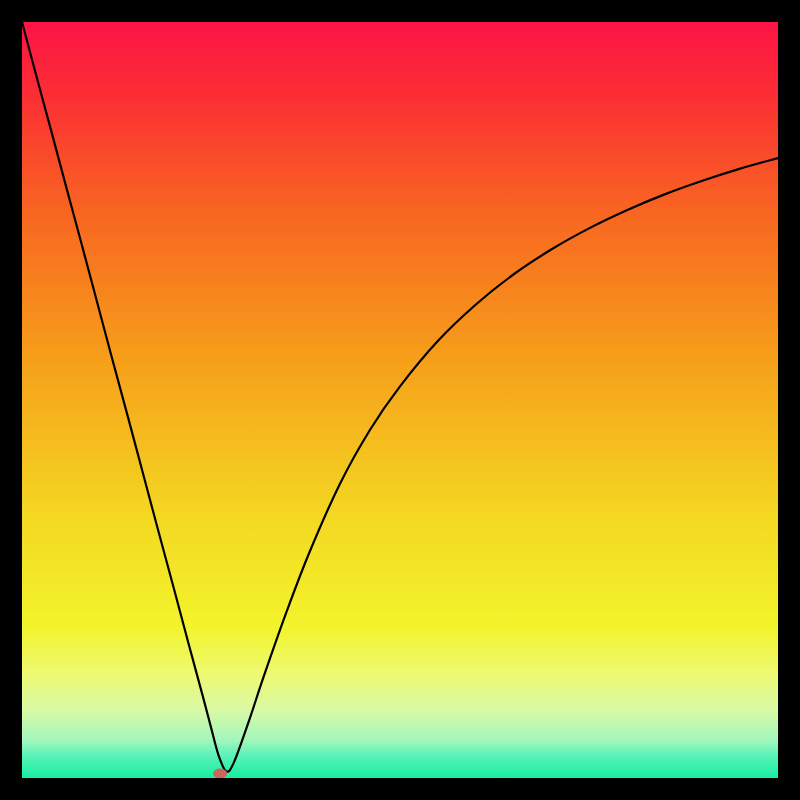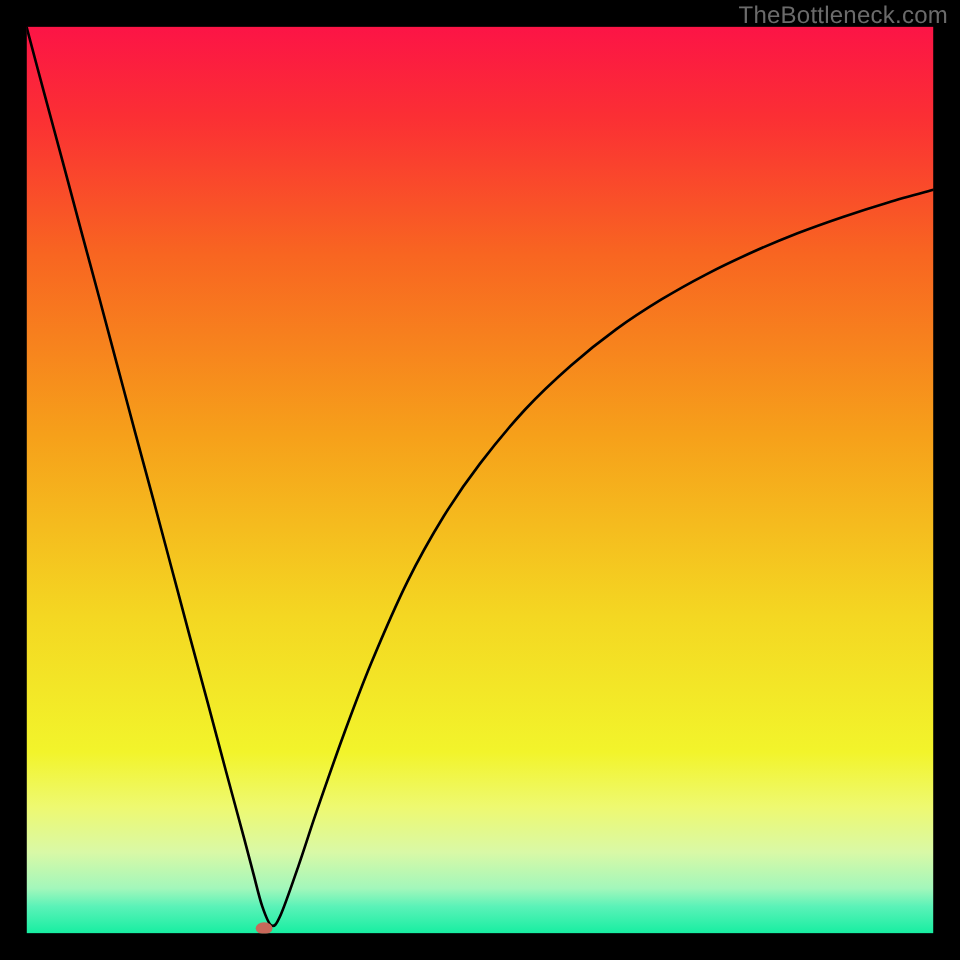--- a/index.html
+++ b/index.html
@@ -71,14 +71,13 @@
       </defs>
       <rect x="0" y="0" width="756" height="756" fill="url(#bg-grad)"></rect>
     </svg>
 
     <svg class="curve-svg" viewBox="0 0 756 756" preserveAspectRatio="none">
       <path id="curve-path" fill="none" stroke-width="2.2" stroke-linejoin="round" stroke-linecap="round" d="M 0.00 0.00 C 2.52 9.45, 10.08 37.93, 15.12 56.70 C 20.16 75.47, 25.20 93.87, 30.24 112.64 C 35.28 131.42, 40.32 150.57, 45.36 169.34 C 50.40 188.12, 55.44 206.51, 60.48 225.29 C 65.52 244.06, 70.56 263.09, 75.60 281.99 C 80.64 300.89, 85.68 319.91, 90.72 338.69 C 95.76 357.46, 100.80 375.86, 105.84 394.63 C 110.88 413.41, 115.92 432.43, 120.96 451.33 C 126.00 470.23, 131.04 489.26, 136.08 508.03 C 141.12 526.81, 146.16 545.20, 151.20 563.98 C 156.24 582.75, 161.28 601.90, 166.32 620.68 C 171.36 639.45, 177.66 662.51, 181.44 676.62 C 185.22 690.73, 186.48 695.90, 189.00 705.35 C 191.52 714.80, 194.04 726.01, 196.56 733.32 C 199.08 740.63, 201.60 747.94, 204.12 749.20 C 206.64 750.46, 207.90 749.20, 211.68 740.88 C 215.46 732.56, 221.76 713.79, 226.80 699.30 C 231.84 684.81, 235.62 672.21, 241.92 653.94 C 248.22 635.67, 257.04 610.22, 264.60 589.68 C 272.16 569.14, 278.46 551.88, 287.28 530.71 C 296.10 509.54, 307.44 483.08, 317.52 462.67 C 327.60 442.26, 337.68 424.62, 347.76 408.24 C 357.84 391.86, 366.66 379.26, 378.00 364.39 C 389.34 349.52, 403.20 332.64, 415.80 319.03 C 428.40 305.42, 441.00 293.83, 453.60 282.74 C 466.20 271.66, 478.80 261.70, 491.40 252.50 C 504.00 243.31, 516.60 235.24, 529.20 227.56 C 541.80 219.87, 554.40 212.94, 567.00 206.39 C 579.60 199.84, 592.20 193.91, 604.80 188.24 C 617.40 182.57, 630.00 177.28, 642.60 172.37 C 655.20 167.45, 667.80 163.04, 680.40 158.76 C 693.00 154.48, 705.60 150.44, 718.20 146.66 C 730.80 142.88, 749.70 137.84, 756.00 136.08" stroke="#000000"></path>
       <ellipse id="min-marker" rx="7" ry="5" cx="198.07" cy="751.46" fill="#c8685a"></ellipse>
     </svg>
   </div>
 
-  <div class="watermark">TheBottleneck.com</div>
 </div>
 
 </body></html>

